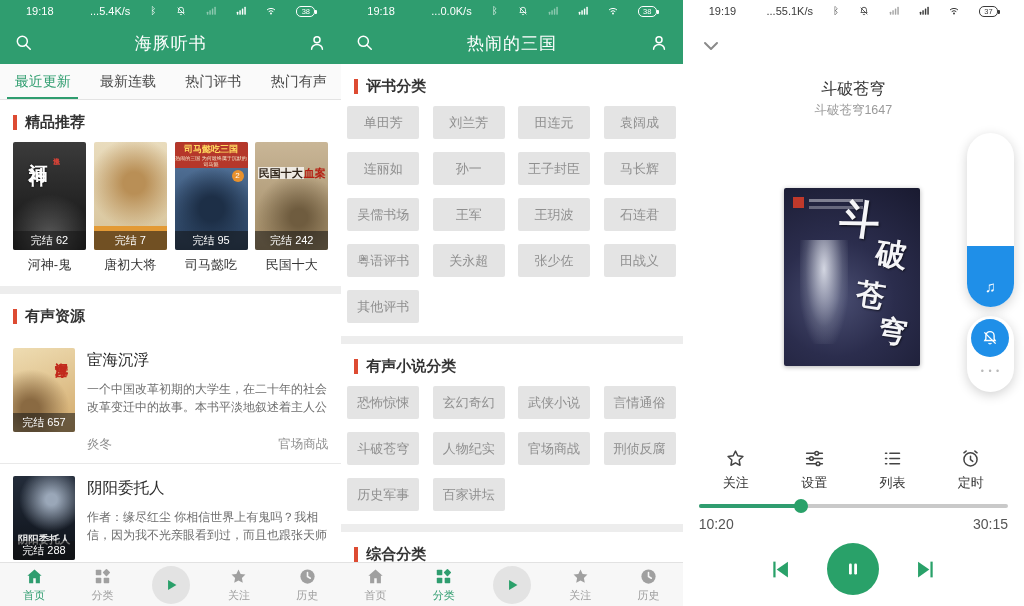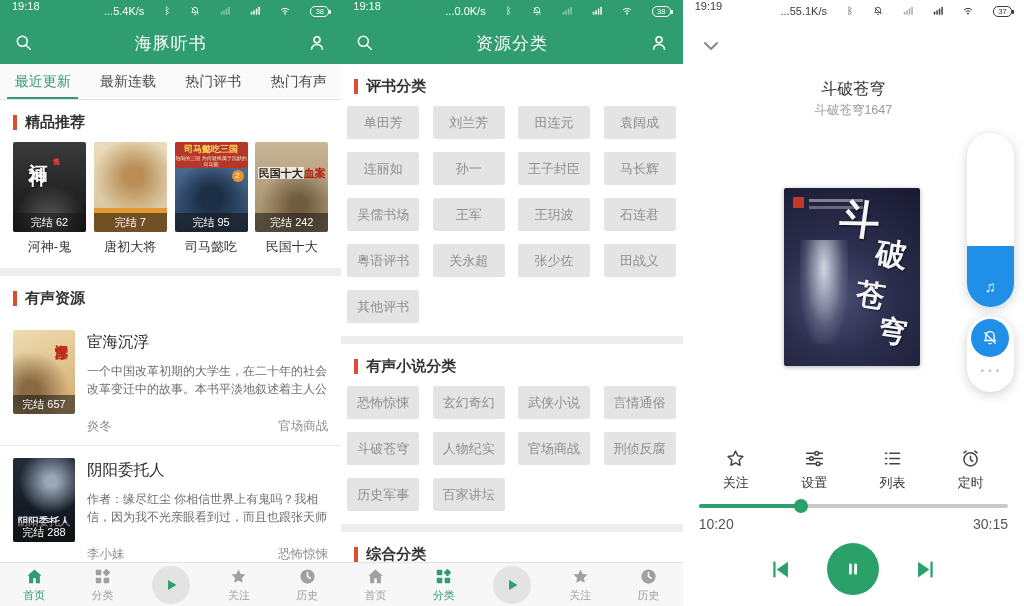--- a/index.html
+++ b/index.html
@@ -3,22 +3,22 @@
 <meta charset="utf-8">
 <style>
   * { margin:0; padding:0; box-sizing:border-box; }
   html,body { width:1024px; height:606px; overflow:hidden; }
   body { font-family:"Liberation Sans", sans-serif; background:#fff; }
   .screen { display:flex; width:1024px; height:606px; }
   .phone { width:341.33px; height:606px; position:relative; overflow:hidden;
            background:#fff; display:flex; flex-direction:column; flex:none; }
 
   
-  .statusbar { height:22px; flex:none; display:flex; 
-               justify-content:space-between; padding:0 12px; font-size:11px; }
+  .statusbar { height:22px; flex:none; display:flex; align-items:center;
+               justify-content:space-between; padding:0 26px; font-size:11px; }
   .statusbar.green { background:#2f9d6f; color:#fff; }
   .statusbar.light { background:#fff; color:#3a3a3a; }
   .sb-right { display:flex; align-items:center; gap:20px; }
   .sbi { width:10px; height:10px; display:block; }
   .sbi.faint { opacity:.45; }
   .bt { font-size:10px; line-height:10px; }
   .batt { position:relative; border:1px solid currentColor; border-radius:5px;
           height:11px; min-width:19px; padding:0 3px; font-size:7.5px; line-height:9px;
           display:inline-flex; align-items:center; justify-content:center; }
   .batt::after { content:""; position:absolute; right:-3px; top:3px; width:2px;
@@ -44,21 +44,21 @@
 
   
   .sec-head { display:flex; align-items:center; gap:8px; padding:13px 13px 10px; }
   .sec-bar { width:4px; height:15px; background:#dd4b32; flex:none; }
   .sec-title { font-size:15px; font-weight:bold; color:#333; }
   .bandsep { height:8px; background:#ededed; }
 
   
   .books { display:flex; justify-content:space-between; padding:0 13px; }
   .bk { width:73px; }
-  .cover { height:90px; position:relative; border-radius:2px; overflow:hidden; }
+  .cover { height:108px; position:relative; border-radius:2px; overflow:hidden; }
   .badge { position:absolute; bottom:0; left:0; right:0; background:rgba(20,20,20,.55);
            color:#fff; font-size:11px; text-align:center; padding:2px 0; }
   .cap { font-size:13px; color:#333; text-align:center; margin-top:6px;
          white-space:nowrap; overflow:hidden; }
   .c1 { background:radial-gradient(circle at 50% 88%, rgba(255,255,255,.28), transparent 42%),
         linear-gradient(180deg,#3b3b3b,#121212); }
   .c1 .vt { position:absolute; top:7px; left:12px; writing-mode:vertical-rl;
             color:#fff; font-weight:bold; font-size:19px; letter-spacing:2px;
             text-shadow:0 0 2px #000; }
   .c1 .rt { position:absolute; top:10px; left:38px; writing-mode:vertical-rl;
@@ -408,21 +408,21 @@
             <i>38</i>
           </span>
       </span>
     </div>
 
     <div class="appbar">
       <svg class="abi" viewBox="0 0 24 24">
           <circle cx="10" cy="10" r="6" fill="none" stroke="#fff" stroke-width="1.8"></circle>
           <line x1="14.6" y1="14.6" x2="19.5" y2="19.5" stroke="#fff" stroke-width="1.8" stroke-linecap="round"></line>
         </svg>
-      <span class="atitle">资源分类</span>
+      <span class="atitle">热闹的三国</span>
       <svg class="abi" viewBox="0 0 24 24">
           <circle cx="12" cy="8" r="3.6" fill="none" stroke="#fff" stroke-width="1.8"></circle>
           <path d="M5.5 19.5a6.5 5.8 0 0 1 13 0" fill="none" stroke="#fff" stroke-width="1.8" stroke-linecap="round"></path>
         </svg>
     </div>
 
     <div class="pbody">
       <div class="sec-head">
         <span class="sec-bar"></span>
         <span class="sec-title">评书分类</span>

